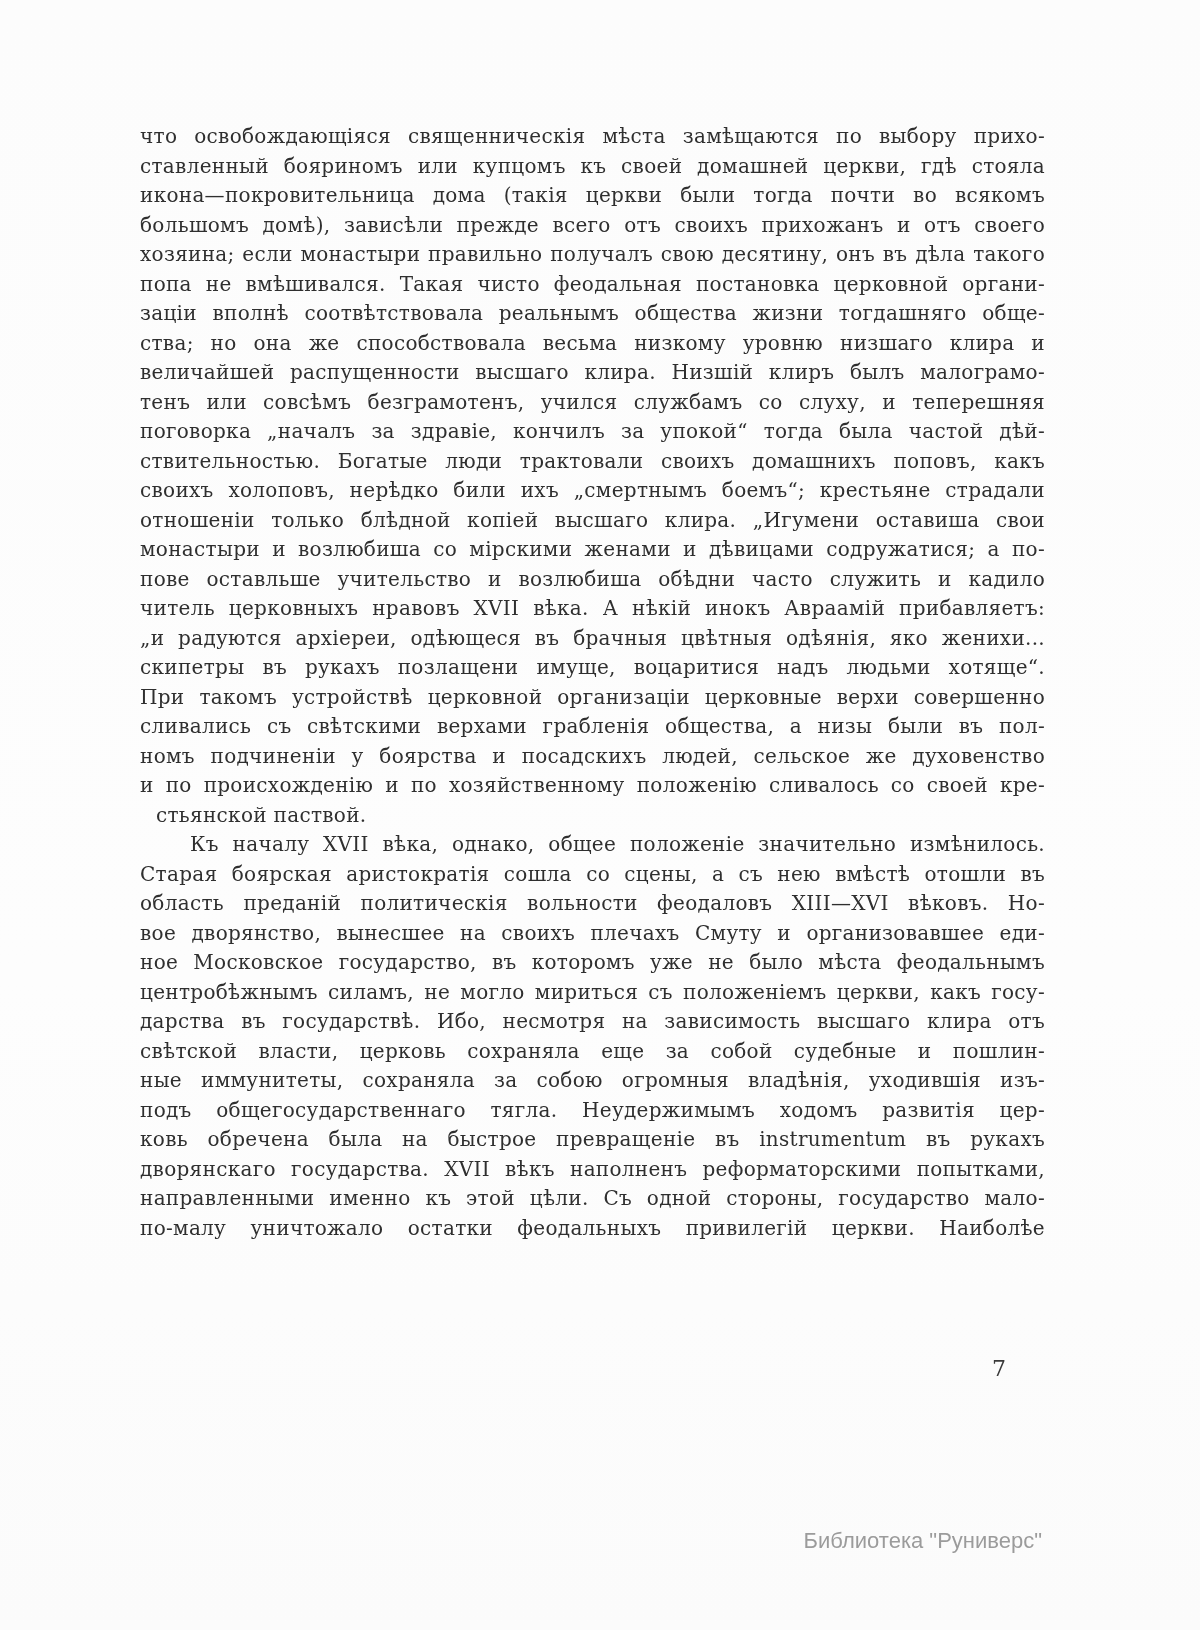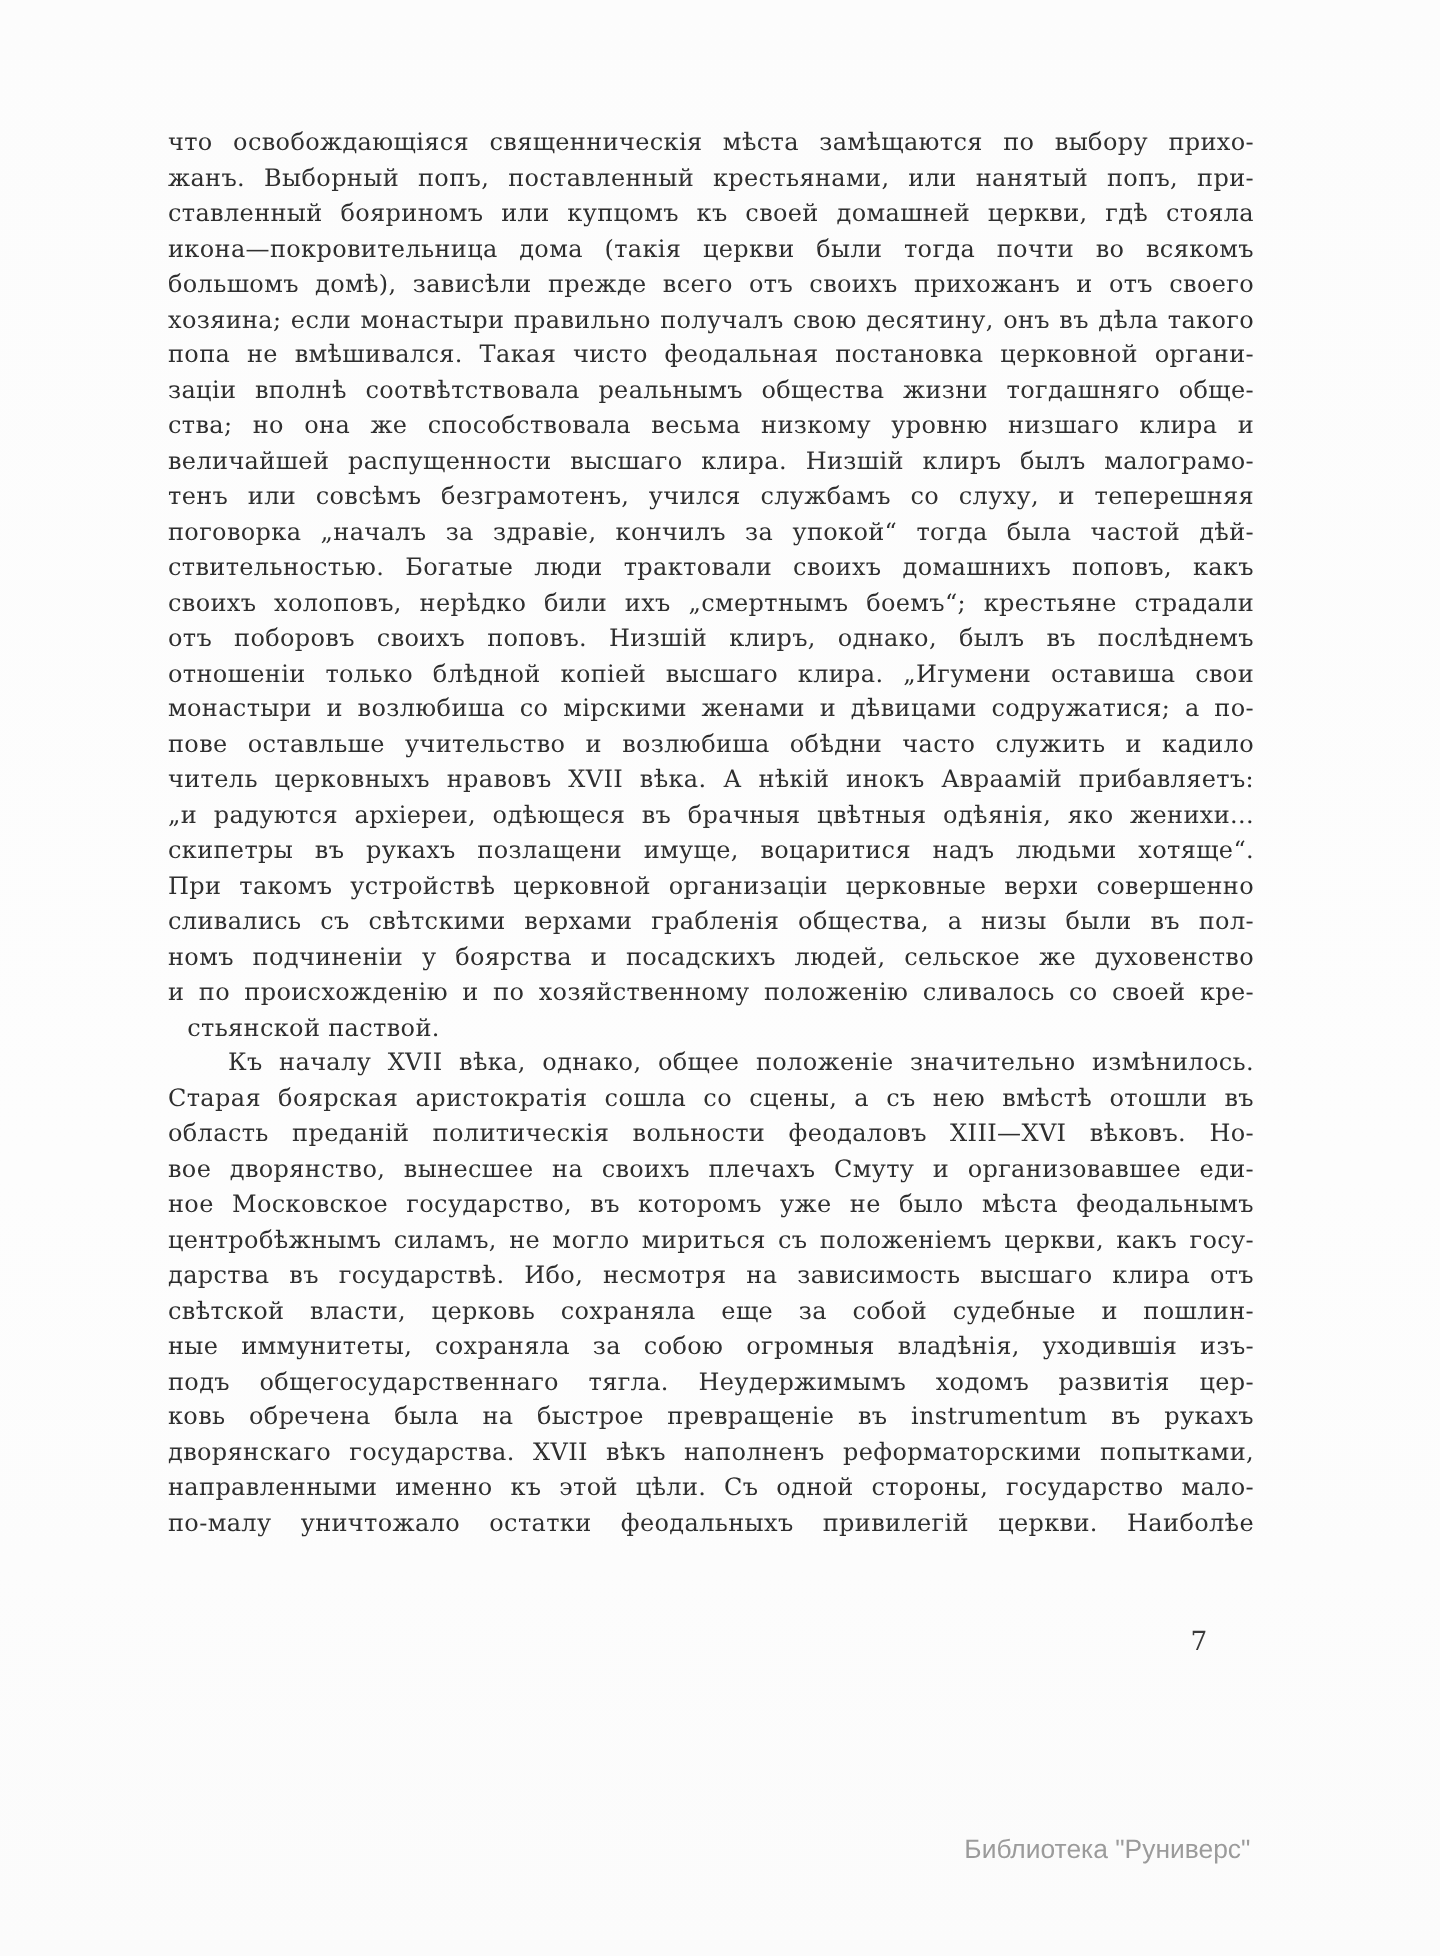--- a/index.html
+++ b/index.html
@@ -15,21 +15,21 @@
     overflow: hidden;
   }
   .scan-page {
     position: absolute;
     inset: 0;
     background: linear-gradient(180deg, #fcfcfc 0%, #fdfdfd 60%, #fbfbfb 100%);
   }
   .text-block {
     position: absolute;
     left: 140px;
-    top: 104px;
+    top: 122px;
     width: 905px;
     font-size: 20px;
     line-height: 29.5px;
     color: #2f2f2f;
     letter-spacing: 0.3px;
   }
   .line {
     text-align: justify;
     text-align-last: justify;
     white-space: normal;
@@ -59,34 +59,32 @@
     color: #9b9b9b;
     font-family: "Liberation Sans", "DejaVu Sans", sans-serif;
   }
 </style>
 </head>
 <body>
 
 <div class="scan-page">
   <div class="text-block">
       <div class="line">что освобождающіяся священническія мѣста замѣщаются по выбору прихо-</div>
-      <div class="line">жанъ. Выборный попъ, поставленный крестьянами, или нанятый попъ, при-</div>
       <div class="line">ставленный бояриномъ или купцомъ къ своей домашней церкви, гдѣ стояла</div>
       <div class="line">икона—покровительница дома (такія церкви были тогда почти во всякомъ</div>
       <div class="line">большомъ домѣ), зависѣли прежде всего отъ своихъ прихожанъ и отъ своего</div>
       <div class="line">хозяина; если монастыри правильно получалъ свою десятину, онъ въ дѣла такого</div>
       <div class="line">попа не вмѣшивался. Такая чисто феодальная постановка церковной органи-</div>
       <div class="line">заціи вполнѣ соотвѣтствовала реальнымъ общества жизни тогдашняго обще-</div>
       <div class="line">ства; но она же способствовала весьма низкому уровню низшаго клира и</div>
       <div class="line">величайшей распущенности высшаго клира. Низшій клиръ былъ малограмо-</div>
       <div class="line">тенъ или совсѣмъ безграмотенъ, учился службамъ со слуху, и теперешняя</div>
       <div class="line">поговорка „началъ за здравіе, кончилъ за упокой“ тогда была частой дѣй-</div>
       <div class="line">ствительностью. Богатые люди трактовали своихъ домашнихъ поповъ, какъ</div>
       <div class="line">своихъ холоповъ, нерѣдко били ихъ „смертнымъ боемъ“; крестьяне страдали</div>
-      <div class="line">отъ поборовъ своихъ поповъ. Низшій клиръ, однако, былъ въ послѣднемъ</div>
       <div class="line">отношеніи только блѣдной копіей высшаго клира. „Игумени оставиша свои</div>
       <div class="line">монастыри и возлюбиша со мірскими женами и дѣвицами содружатися; а по-</div>
       <div class="line">пове оставльше учительство и возлюбиша обѣдни часто служить и кадило</div>
       <div class="line">читель церковныхъ нравовъ XVII вѣка. А нѣкій инокъ Авраамій прибавляетъ:</div>
       <div class="line">„и радуются архіереи, одѣющеся въ брачныя цвѣтныя одѣянія, яко женихи...</div>
       <div class="line">скипетры въ рукахъ позлащени имуще, воцаритися надъ людьми хотяще“.</div>
       <div class="line">При такомъ устройствѣ церковной организаціи церковные верхи совершенно</div>
       <div class="line">сливались съ свѣтскими верхами грабленія общества, а низы были въ пол-</div>
       <div class="line">номъ подчиненіи у боярства и посадскихъ людей, сельское же духовенство</div>
       <div class="line">и по происхожденію и по хозяйственному положенію сливалось со своей кре-</div>

